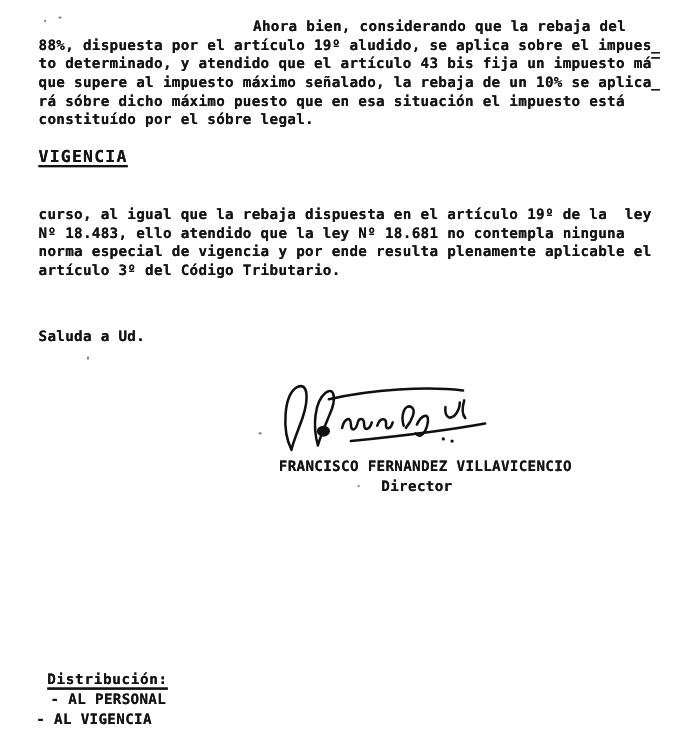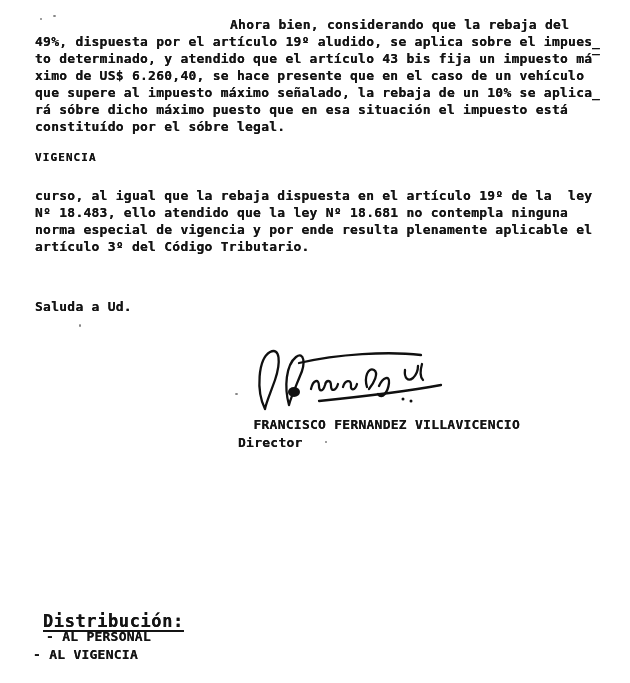--- a/index.html
+++ b/index.html
@@ -18,55 +18,55 @@
     line-height:17px;
     letter-spacing:0.25px;
     text-shadow:0 0 0.5px rgba(0,0,0,0.85);
   }
   .para{position:absolute;left:35px;}
   .para1{top:16px;}
   .para2{top:187px;}
   .indent1{text-indent:195px;}
   .indent2{text-indent:202px;}
   .heading{
-    position:absolute;left:35px;top:151px;
-    font-size:11px;letter-spacing:1.1px;
+    position:absolute;left:35px;top:133px;
+    font-size:15px;letter-spacing:1.1px;
+    text-decoration:underline;
     text-underline-offset:3px;
     text-decoration-thickness:2px;
     text-shadow:0 0 0.6px rgba(0,0,0,0.9);
     white-space:pre;
   }
   .closing{position:absolute;left:35px;top:298px;}
   .sig-svg{position:absolute;left:253px;top:345px;}
   .sig-name{position:absolute;left:238px;top:416px;width:282px;text-align:right;}
-  .sig-title{position:absolute;left:238px;top:434px;width:282px;}
+  .sig-title{position:absolute;left:238px;top:434px;width:282px;text-align:center;}
   .dist-heading{
     position:absolute;left:33px;top:611px;
-    font-size:17px;letter-spacing:0.6px;
+    font-size:13px;letter-spacing:0.6px;
     text-decoration:underline;
     text-underline-offset:3px;
     text-decoration-thickness:2px;
     text-shadow:0 0 0.6px rgba(0,0,0,0.9);
     white-space:pre;
     padding-left:10px;
   }
   .dist-item1{position:absolute;left:46px;top:628px;}
   .dist-item2{position:absolute;left:33px;top:646px;}
   .speck{position:absolute;background:#3a3a3a;border-radius:50%;opacity:0.65;}
 </style>
 </head>
 <body>
 
 <div class="page">
 
   <div class="para para1">
     <div class="tline indent1">Ahora bien, considerando que la rebaja del</div>
-    <div class="tline">49%, dispuesta por el artículo 19º aludido, se aplica sobre el impues̲</div>
+    <div class="tline">88%, dispuesta por el artículo 19º aludido, se aplica sobre el impues̲</div>
     <div class="tline">to determinado, y atendido que el artículo 43 bis fija un impuesto má̅</div>
-    <div class="tline">ximo de US$ 6.260,40, se hace presente que en el caso de un vehículo</div>
     <div class="tline">que supere al impuesto máximo señalado, la rebaja de un 10% se aplica̲</div>
     <div class="tline">rá sóbre dicho máximo puesto que en esa situación el impuesto está</div>
     <div class="tline">constituído por el sóbre legal.</div>
   </div>
 
   <div class="heading">VIGENCIA</div>
 
   <div class="para para2">
     <div class="tline">curso, al igual que la rebaja dispuesta en el artículo 19º de la  ley</div>
     <div class="tline">Nº 18.483, ello atendido que la ley Nº 18.681 no contempla ninguna</div>

